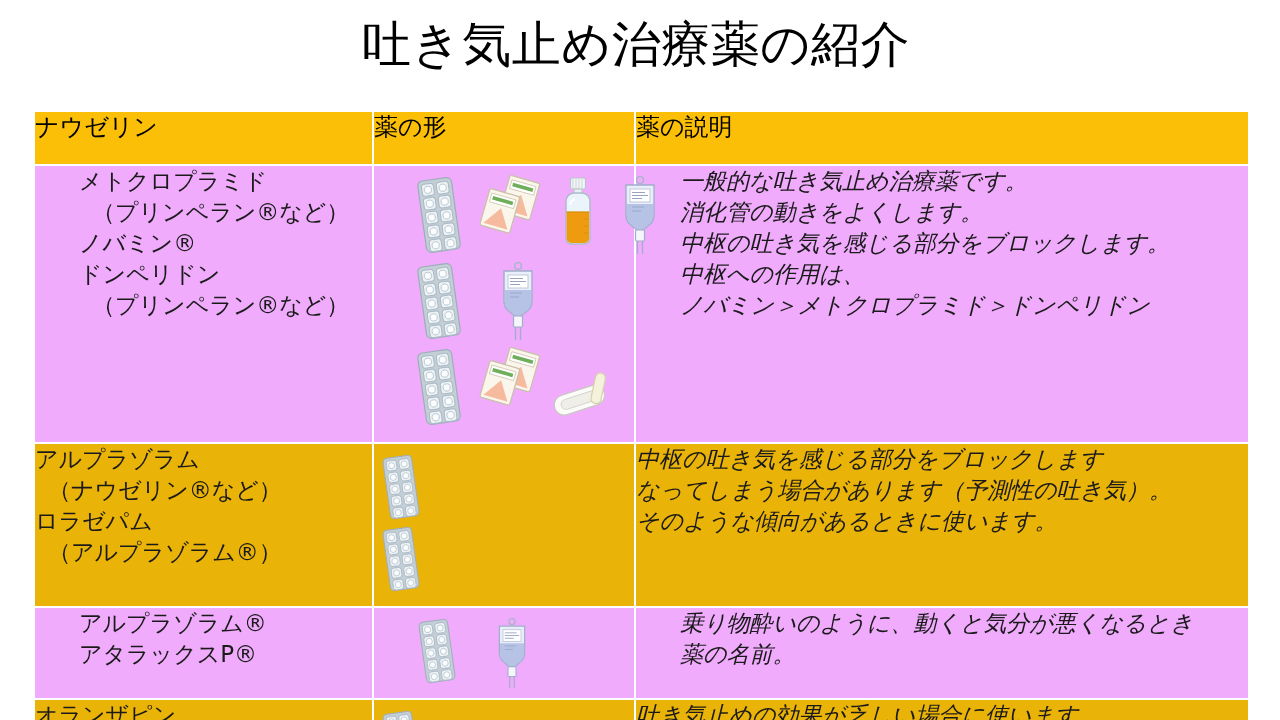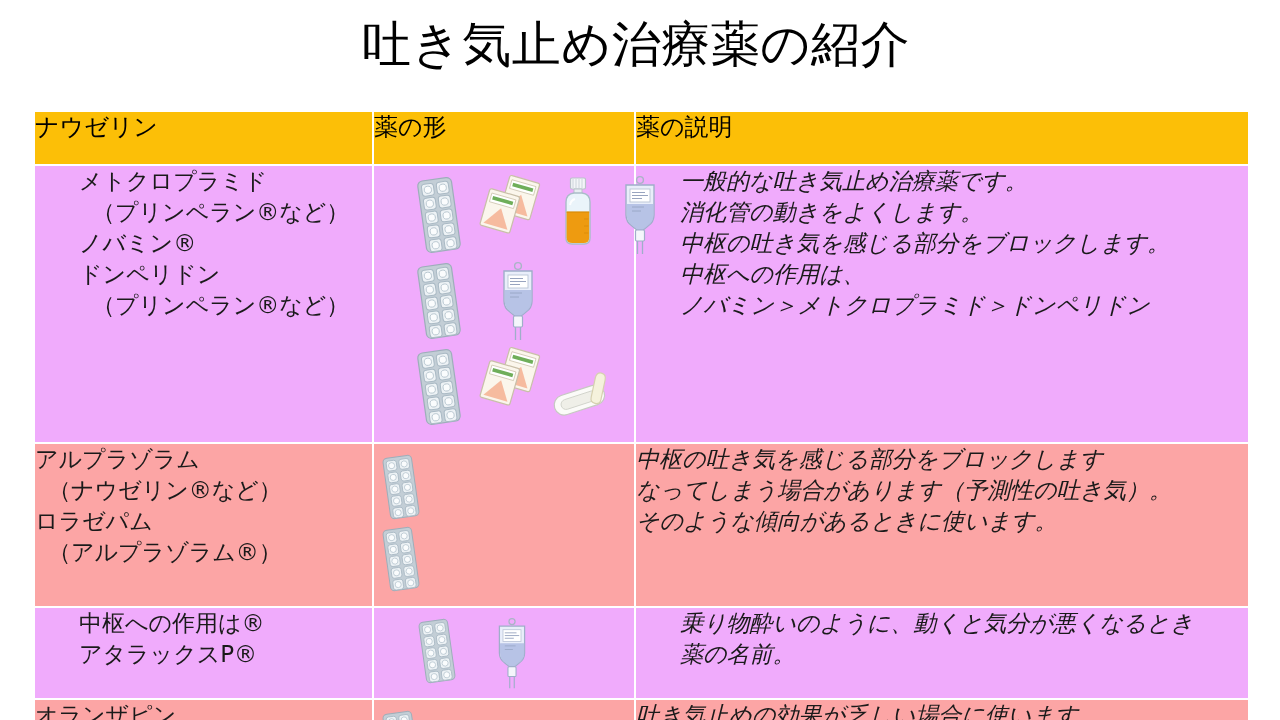--- a/index.html
+++ b/index.html
@@ -74,21 +74,21 @@
   
   .cell {
     padding: 10px 8px 8px 10px;
     font-size: 23px;
     line-height: 31px;
     color: #1a1a1a;
   }
   .cell.form-cell { padding: 10px 6px 8px 8px; }
 
   .tone-a .cell { background: #f0abfc; padding-left: 44px; }
-  .tone-b .cell { background: #fca5a5; }
+  .tone-b .cell { background: #eab308; }
 
   .name-line   { white-space: nowrap; }
   .name-line.indent { padding-left: 13px; }
   .desc-line   { white-space: nowrap; font-style: italic; }
 
   
   .icon-rows { display: block; }
   .icon-row {
     display: flex;
     align-items: flex-start;
@@ -421,21 +421,21 @@
         </td>
         <td class="cell">
           <div class="desc-line">中枢の吐き気を感じる部分をブロックします</div>
           <div class="desc-line">なってしまう場合があります（予測性の吐き気）。</div>
           <div class="desc-line">そのような傾向があるときに使います。</div>
         </td>
       </tr>
 
       <tr class="tone-a">
         <td class="cell">
-          <div class="name-line">中枢への作用は®</div>
+          <div class="name-line">アルプラゾラム®</div>
           <div class="name-line">アタラックスP®</div>
         </td>
         <td class="cell form-cell">
           <div class="icon-rows">
             <div class="icon-row short">
               <span class="icon-slot">
                 <svg width="38" height="66" viewBox="0 0 42 78">
                   <g transform="rotate(-8 21 39)">
                     <rect x="4" y="3" width="34" height="72" rx="5" fill="#C3CED6" stroke="#9DAEBA" stroke-width="1.2"></rect>
                     <g fill="#EDF2F5" stroke="#A9B9C4" stroke-width="1">

